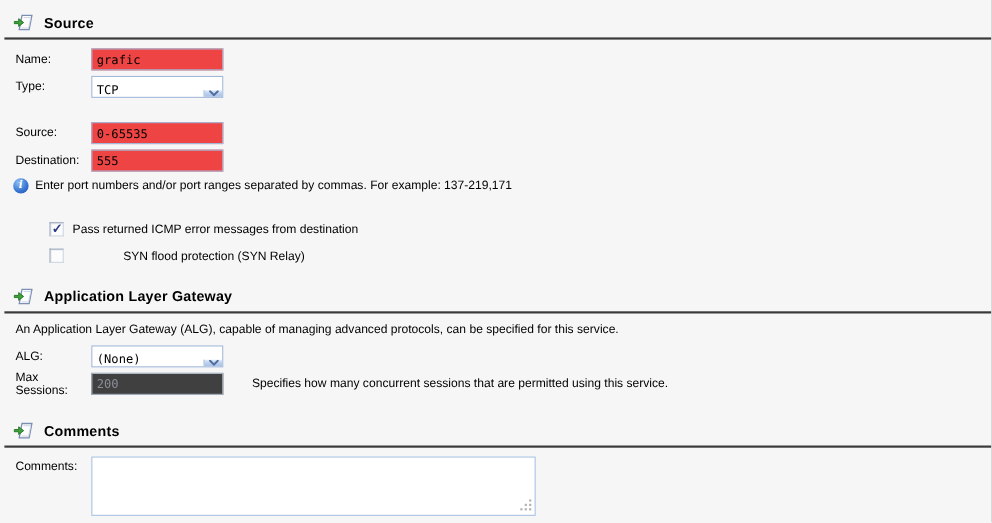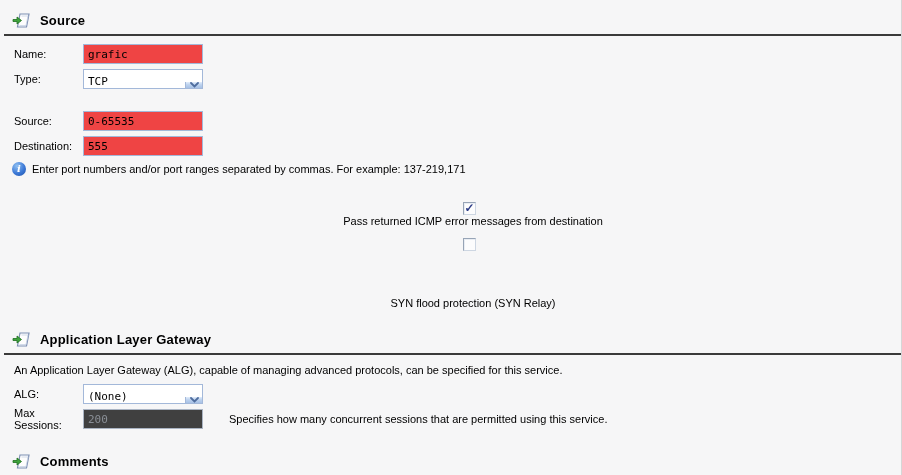--- a/index.html
+++ b/index.html
@@ -61,21 +61,21 @@
   .info-row { display: flex; align-items: center; margin: 6px 0 0 12px; }
   .info-icon {
     width: 14px; height: 14px; border-radius: 50%;
     background: radial-gradient(circle at 35% 28%, #8fc0f2, #3b78d6 55%, #1d4fa6);
     color: #fff; font-family: "DejaVu Serif", serif; font-style: italic; font-weight: bold;
     font-size: 10px; line-height: 14px; text-align: center;
     margin-right: 6px; flex: 0 0 auto;
   }
 
   
-  .checkbox-row { display: flex; align-items: center; margin-left: 45px; flex-direction: column; }
+  .checkbox-row { display: flex; align-items: center; margin-left: 45px; }
   .checkbox {
     width: 13px; height: 13px; background: #fcfcfd;
     border: 1px solid;
     border-color: #97a4b6 #cdd6e2 #cdd6e2 #97a4b6;
     box-shadow: inset 1px 1px 0 #e9edf3;
     margin-right: 8px; position: relative; flex: 0 0 auto; cursor: pointer;
   }
   .checkbox.checked::after {
     content: "\2713";
     position: absolute; left: 1px; top: -2px;

